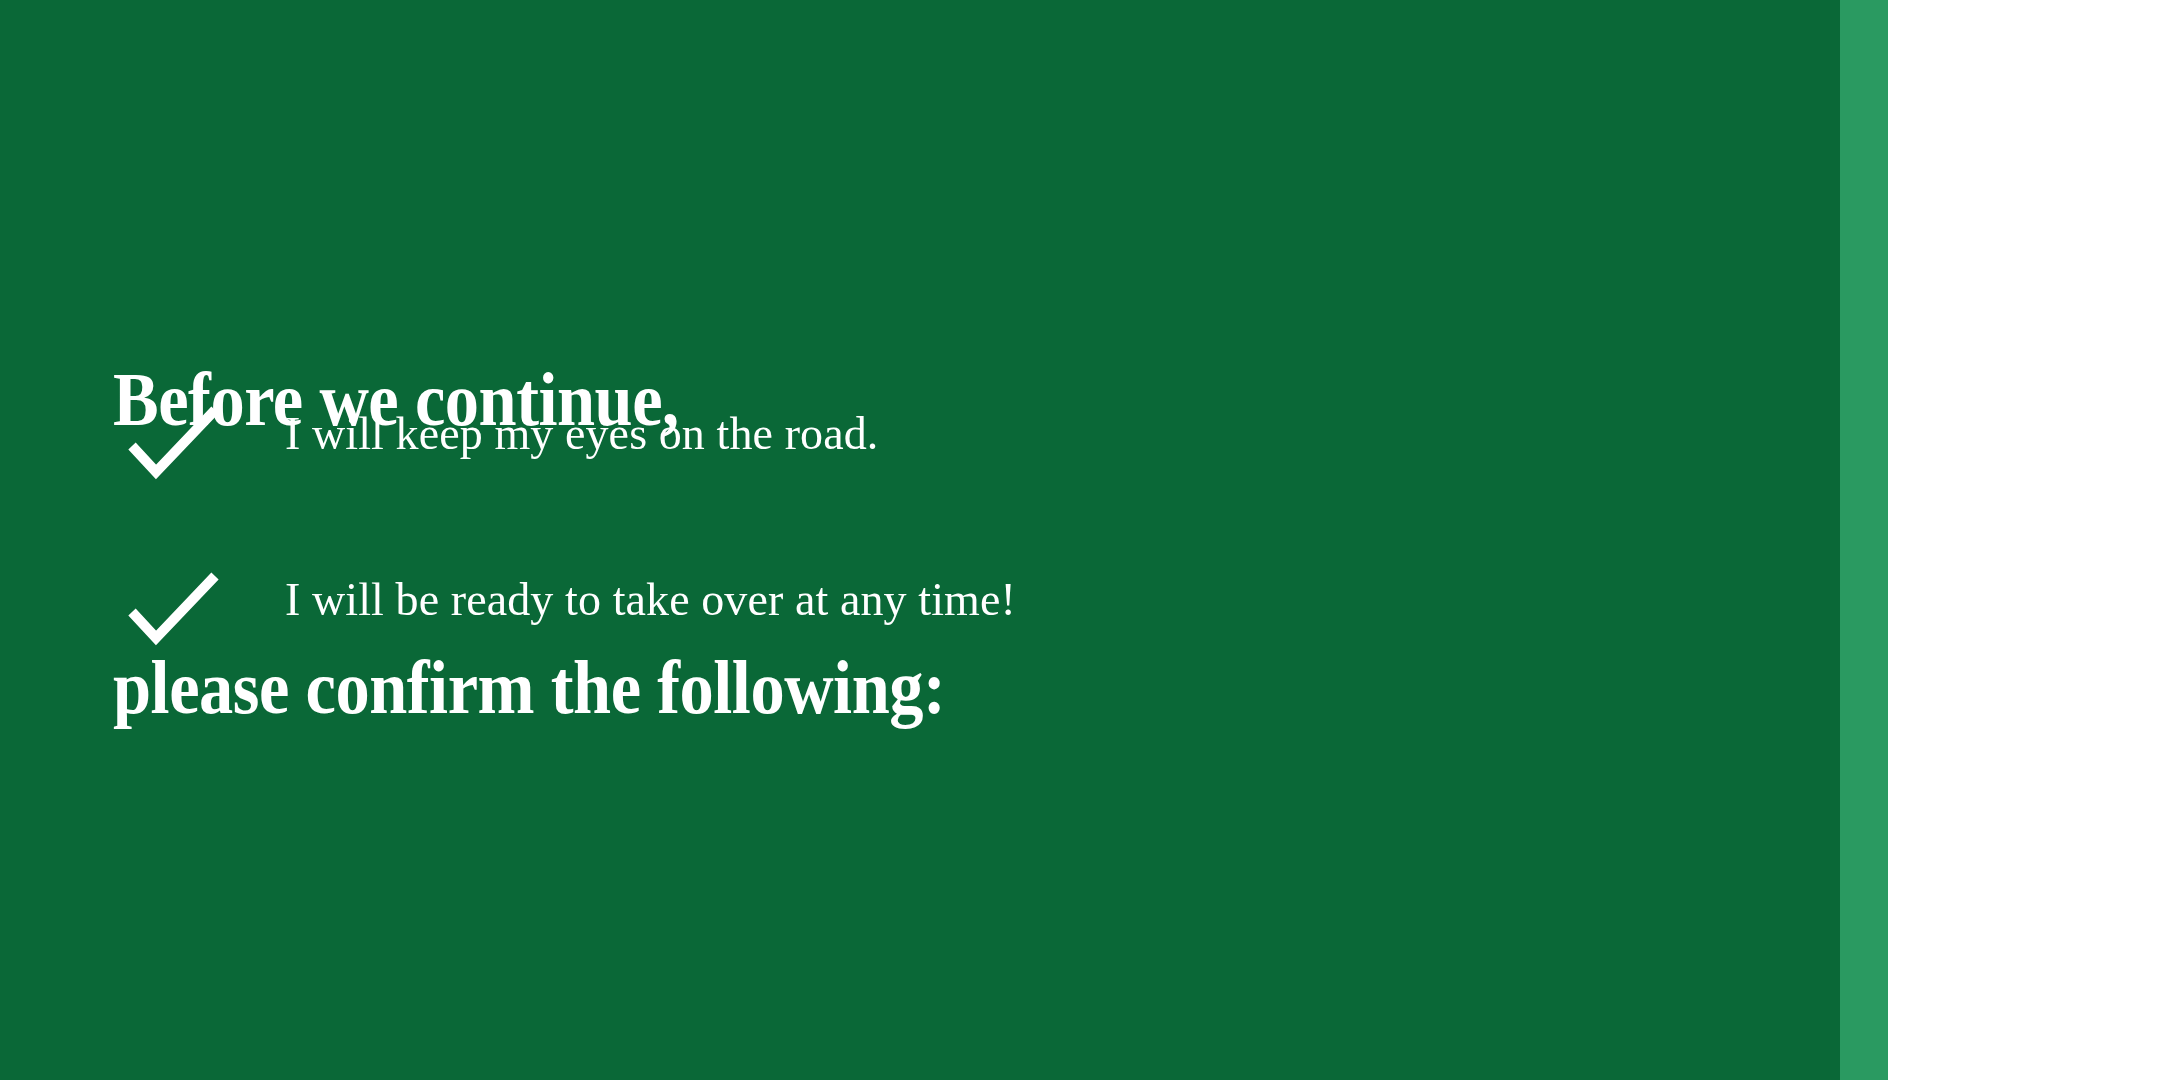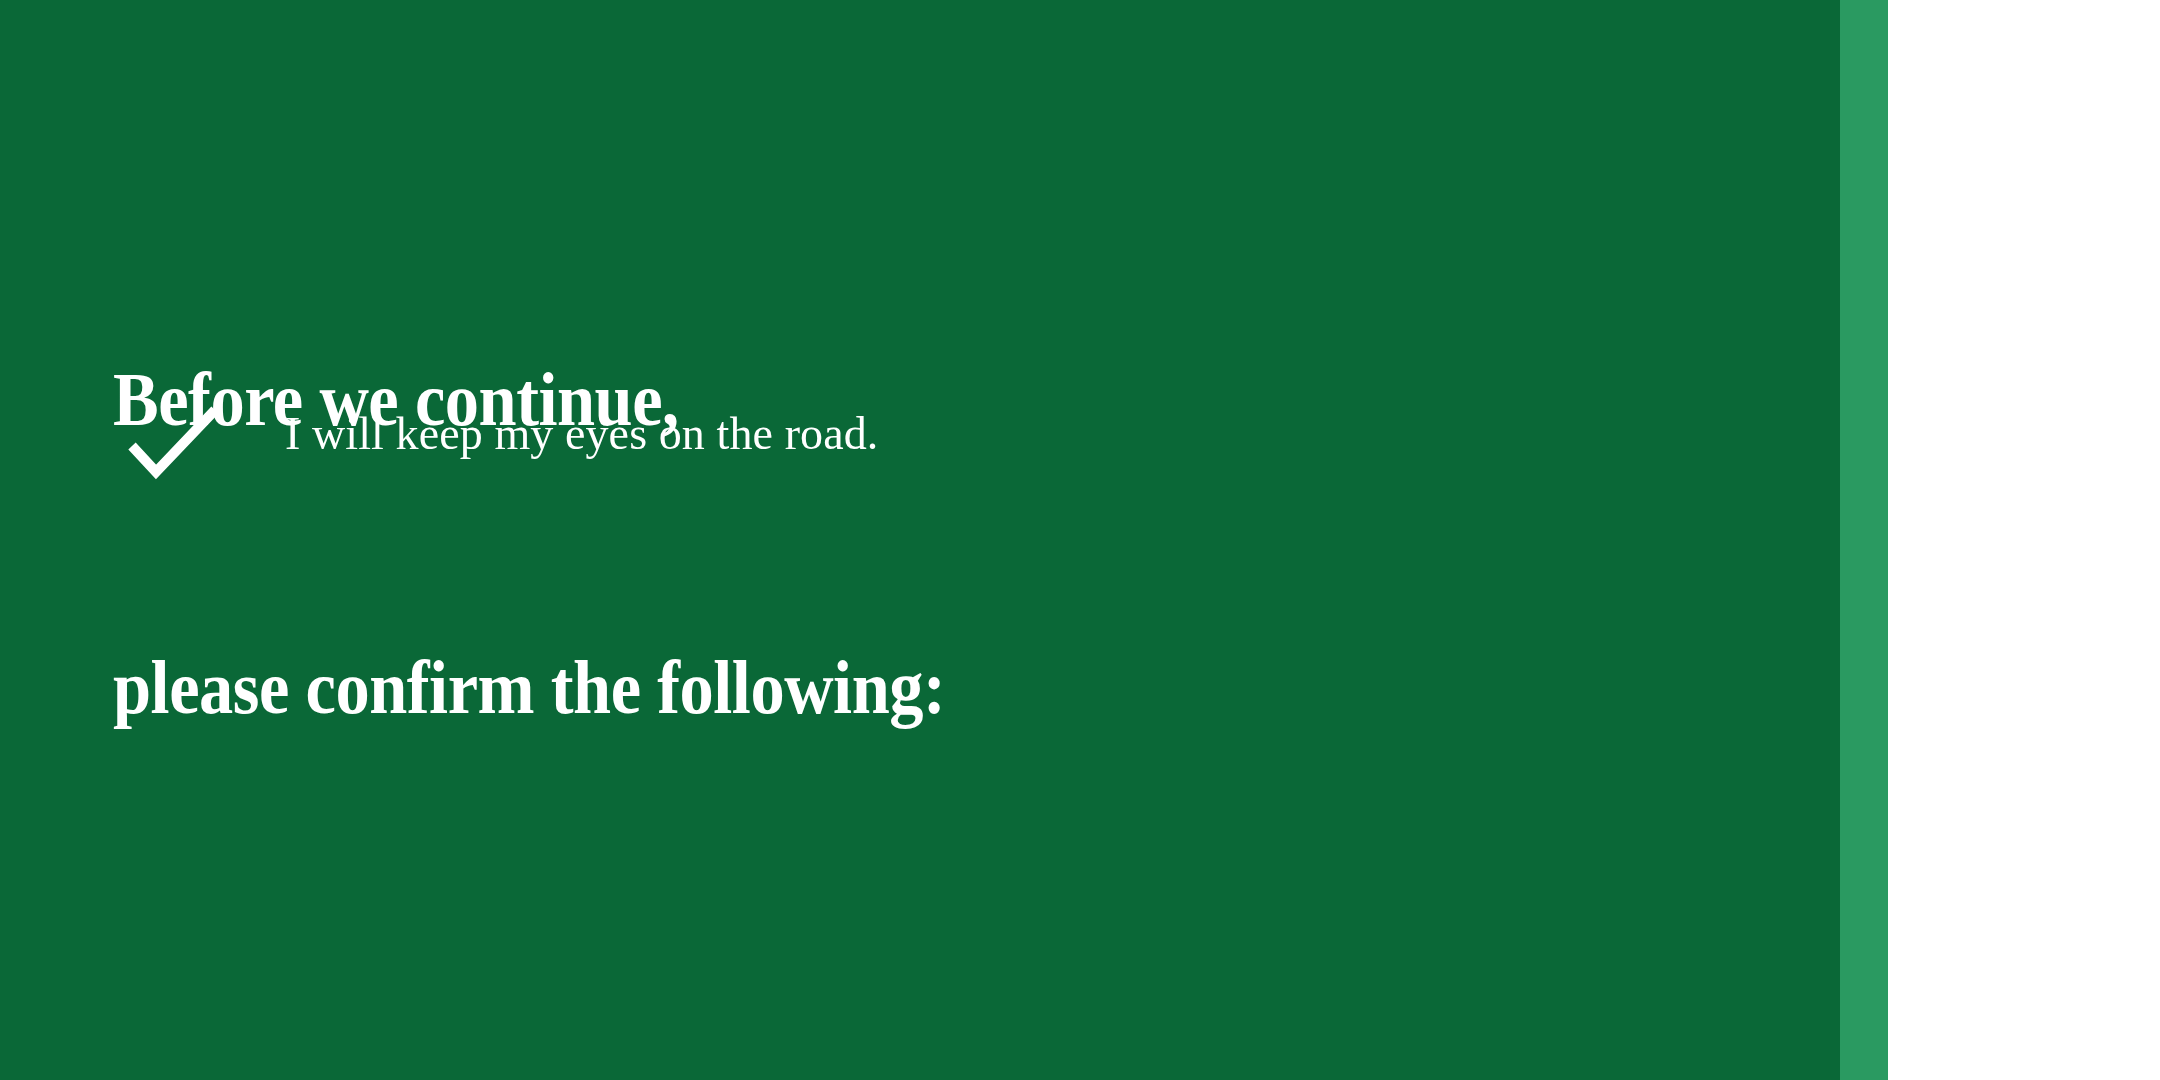--- a/index.html
+++ b/index.html
@@ -110,16 +110,24 @@
     <div class="confirm-row">
       <span class="check-icon">
         <svg viewBox="0 0 100 80" xmlns="http://www.w3.org/2000/svg">
           <polyline points="9,42 33,68 92,6" fill="none" stroke="#ffffff" stroke-width="10" stroke-linecap="butt" stroke-linejoin="miter"></polyline>
         </svg>
       </span>
       <span class="confirm-label">I will keep my eyes on the road.</span>
     </div>
 
 
+    <div class="confirm-row">
+      <span class="check-icon">
+        <svg viewBox="0 0 100 80" xmlns="http://www.w3.org/2000/svg">
+          <polyline points="9,42 33,68 92,6" fill="none" stroke="#ffffff" stroke-width="10" stroke-linecap="butt" stroke-linejoin="miter"></polyline>
+        </svg>
+      </span>
+      <span class="confirm-label">I will be ready to take over at any time!</span>
+    </div>
 
   </div>
 
 </div>
 
 </body></html>

